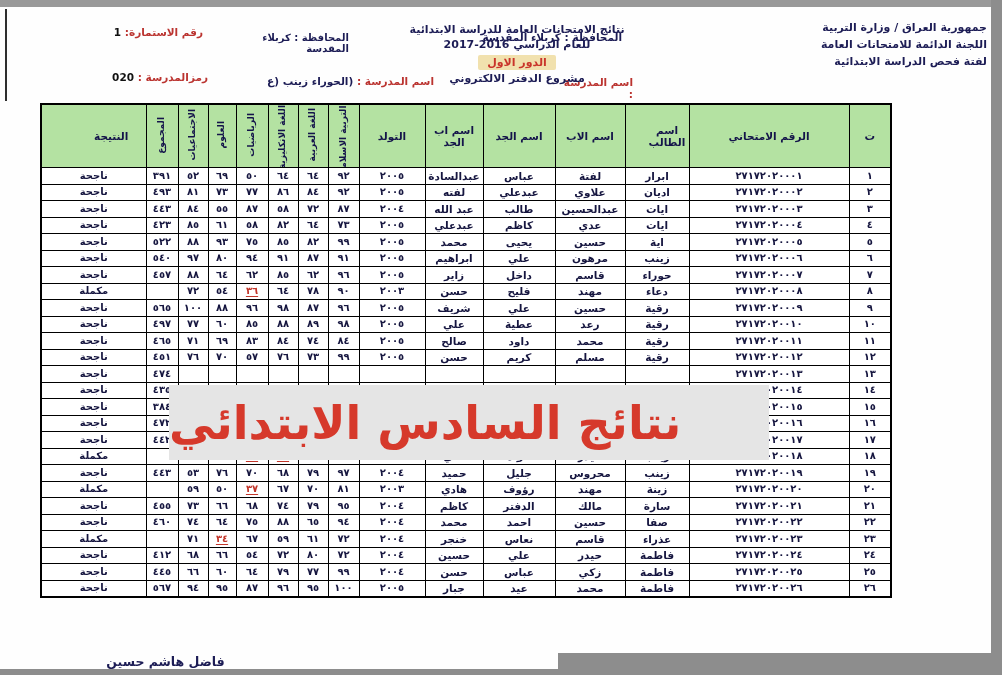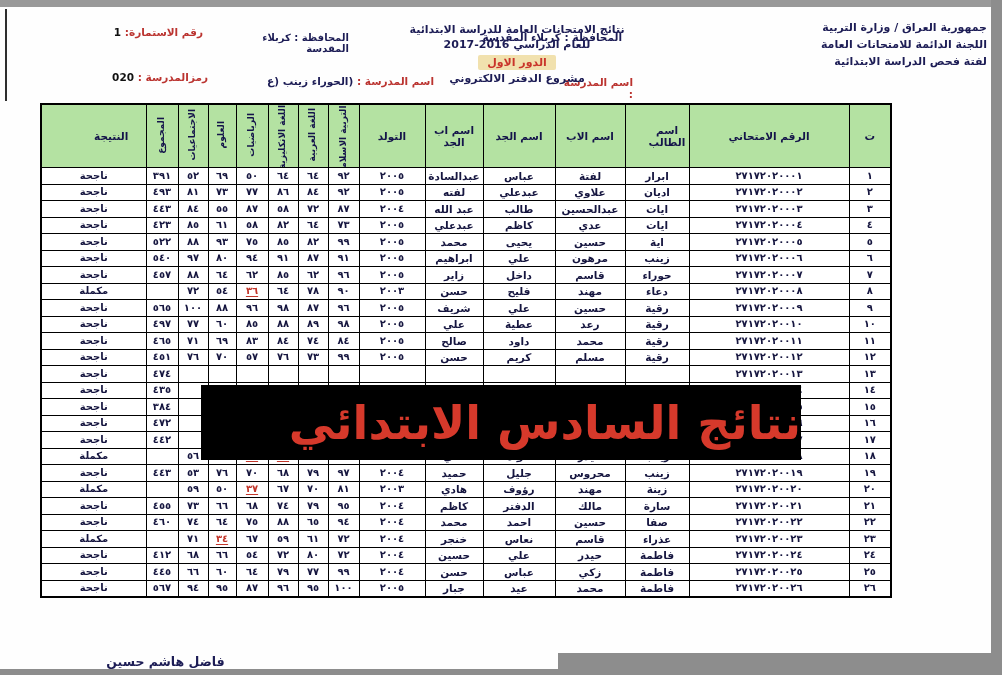--- a/index.html
+++ b/index.html
@@ -50,21 +50,21 @@
   .results tbody td { height:16.5px; font-size:10px; font-weight:bold; color:#15153f;
                   white-space:nowrap; line-height:1; }
   .results tbody td.cell-exam { letter-spacing:3px; }
   .results tbody td.cell-student, .results tbody td.cell-father,
   .results tbody td.cell-grandfather, .results tbody td.cell-ggfather { font-size:10.5px; }
   .fail { color:#c2362b; text-decoration:underline; text-underline-offset:2px; }
   .res-remedial { color:#1f9a30; }
   .res-pass { color:#15153f; }
 
   .banner { position:absolute; left:169px; top:385px; width:600px; height:75px;
-            background:#000000; display:flex; align-items:center; justify-content:flex-end; z-index:5;margin-left:32px; }
+            background:#e5e5e5; display:flex; align-items:center; justify-content:flex-start; z-index:5; }
   .banner-text { font-size:46px; font-weight:bold; color:#d6392b; white-space:nowrap; direction:rtl; }
 
   .signature { position:absolute; left:93px; top:654px; width:145px; text-align:center;
                font-size:12.5px; font-weight:bold; color:#1c1c55; direction:rtl; z-index:2; }
 </style>
 </head>
 <body>
 
 <div class="stage">
   <div class="page"></div>

